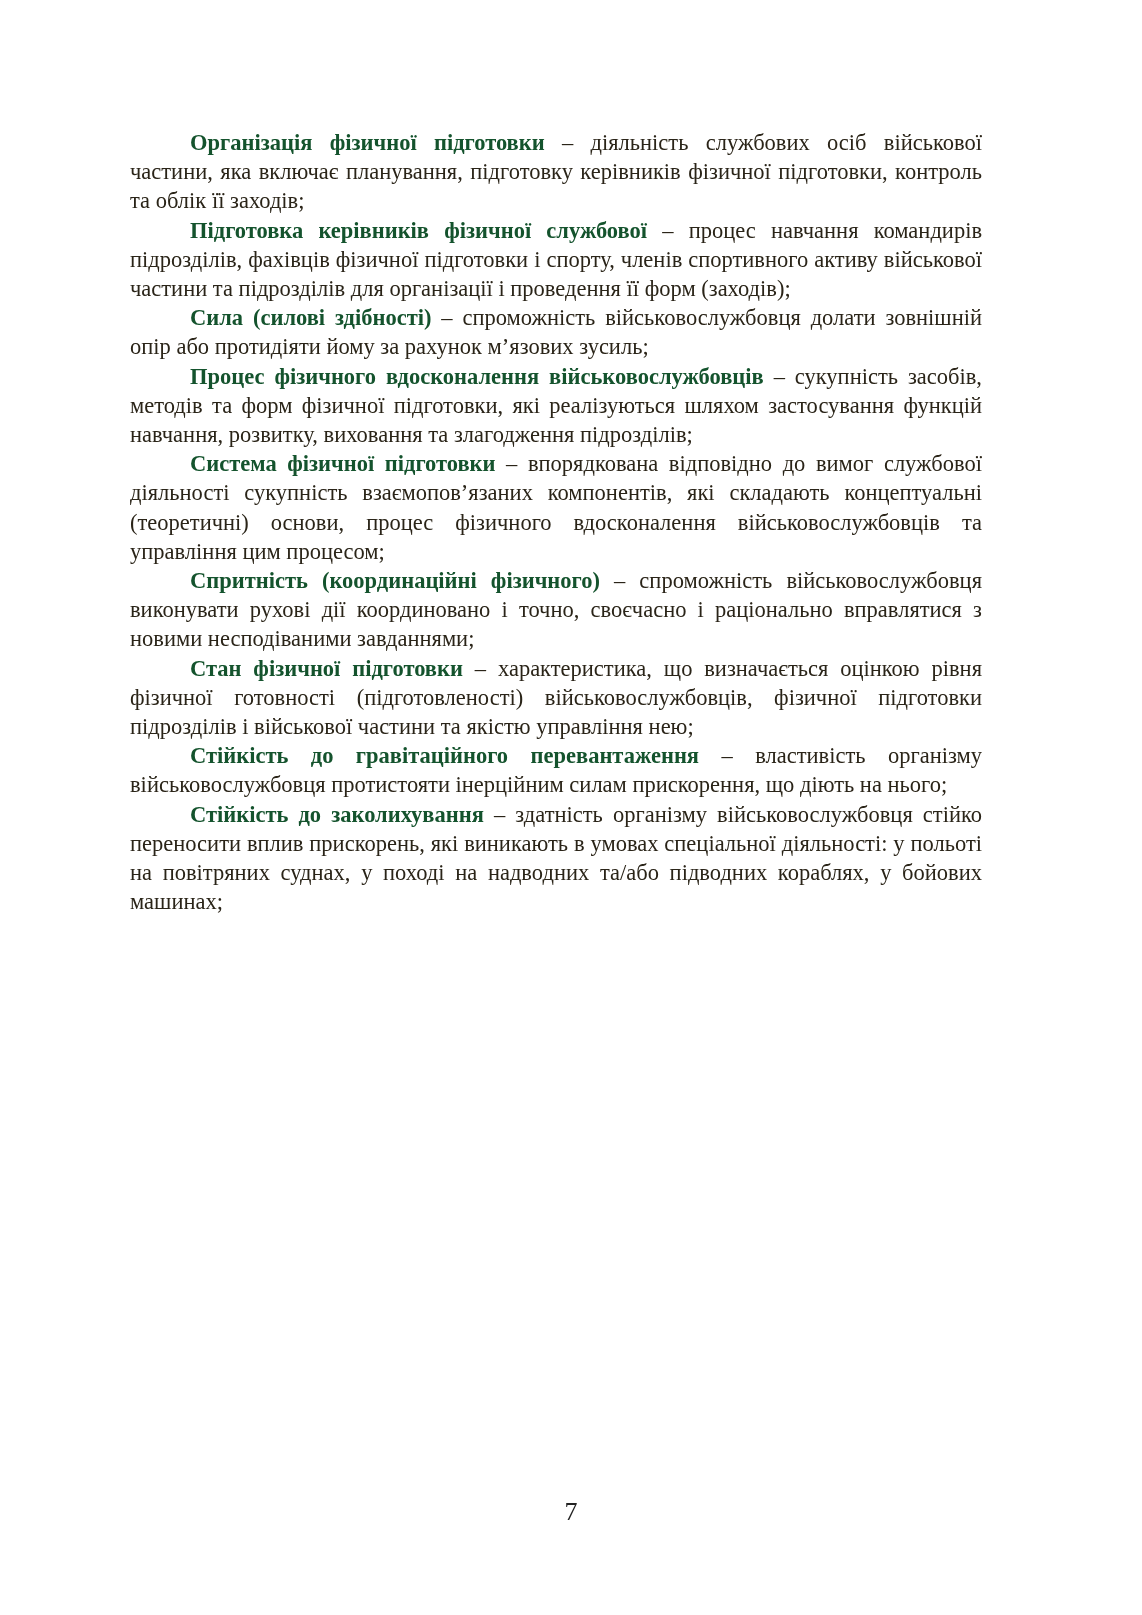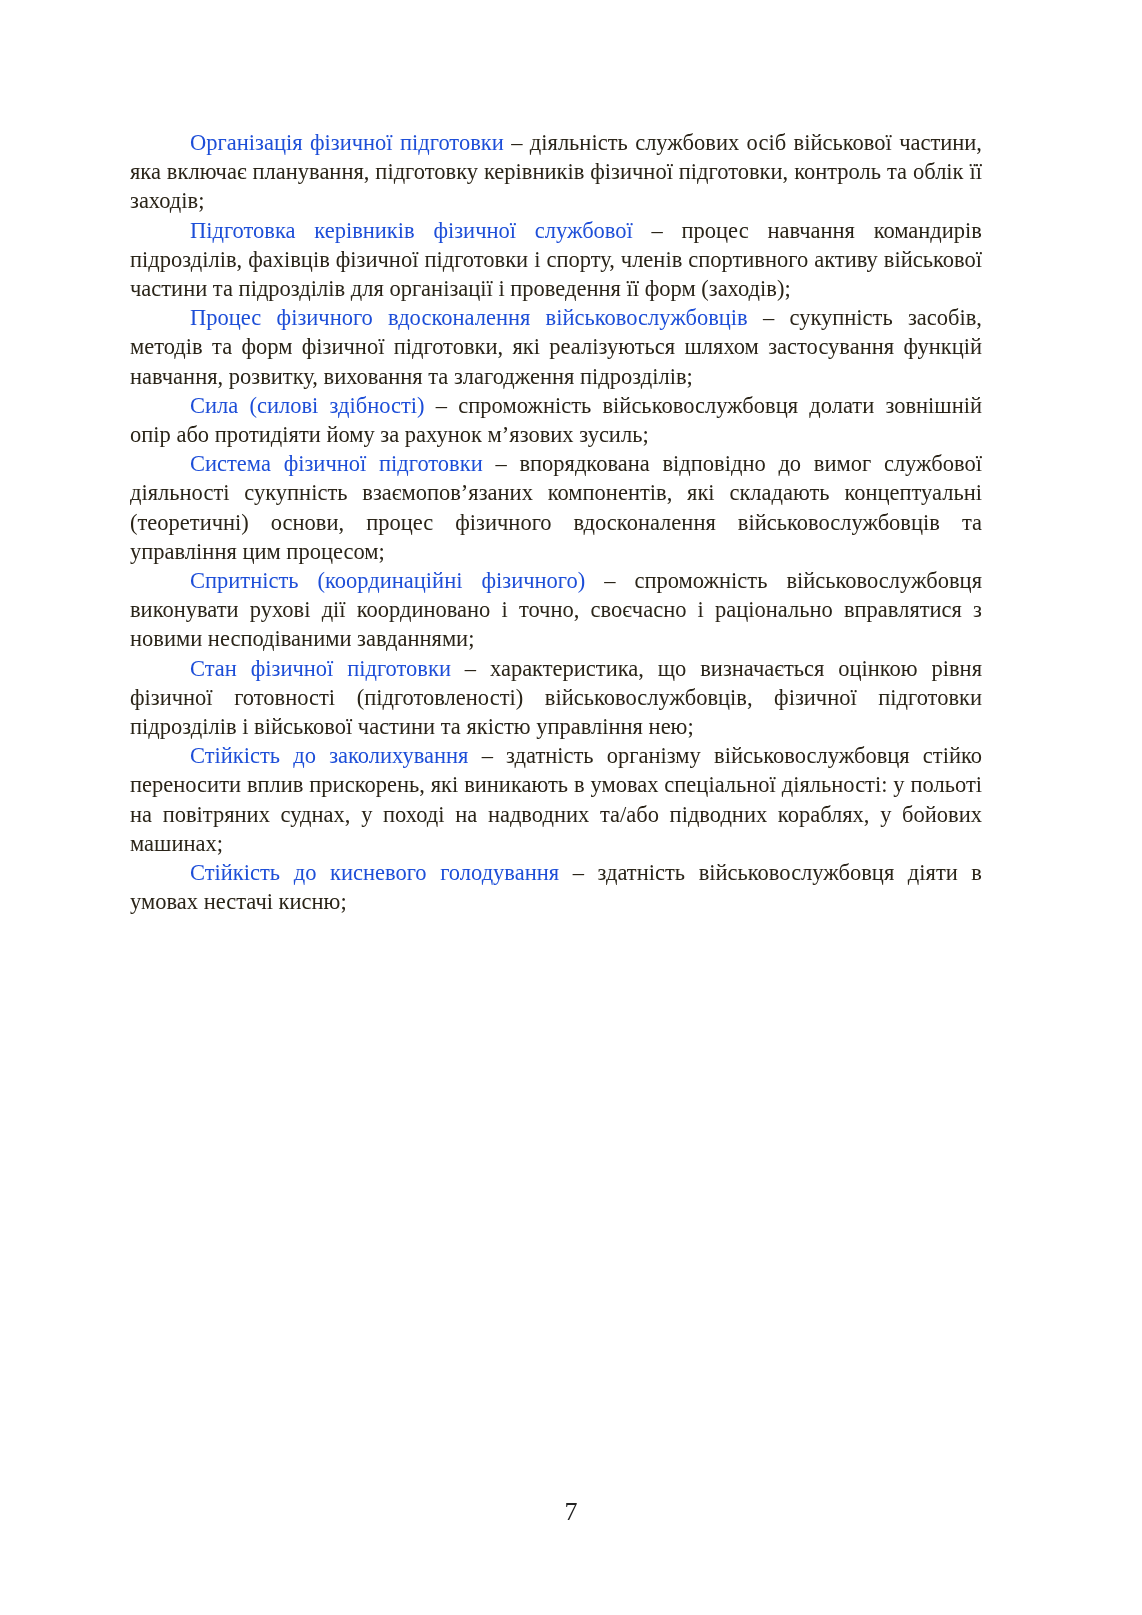--- a/index.html
+++ b/index.html
@@ -12,40 +12,40 @@
     font-family: "Liberation Serif", serif;
     font-size: 22.5px;
     line-height: 29.2px;
     color: #2a2418;
   }
   .entry {
     margin: 0;
     text-align: justify;
     text-indent: 60px;
   }
-  .term { font-weight: normal; color: #1d4ed8; }
+  .term { font-weight: bold; color: #14532d; }
   .page-number {
     position: absolute;
     left: 0;
     width: 1142px;
     top: 1497px;
     text-align: center;
     font-family: "Liberation Serif", serif;
     font-size: 26px;
     color: #222;
   }
 </style>
 </head>
 <body>
 
 <div class="page">
   <p class="entry"><span class="term">Організація фізичної підготовки</span><span> – діяльність службових осіб військової частини, яка включає планування, підготовку керівників фізичної підготовки, контроль та облік її заходів;</span></p>
   <p class="entry"><span class="term">Підготовка керівників фізичної службової</span><span> – процес навчання командирів підрозділів, фахівців фізичної підготовки і спорту, членів спортивного активу військової частини та підрозділів для організації і проведення її форм (заходів);</span></p>
+  <p class="entry"><span class="term">Сила (силові здібності)</span><span> – спроможність військовослужбовця долати зовнішній опір або протидіяти йому за рахунок м’язових зусиль;</span></p>
   <p class="entry"><span class="term">Процес фізичного вдосконалення військовослужбовців</span><span> – сукупність засобів, методів та форм фізичної підготовки, які реалізуються шляхом застосування функцій навчання, розвитку, виховання та злагодження підрозділів;</span></p>
-  <p class="entry"><span class="term">Сила (силові здібності)</span><span> – спроможність військовослужбовця долати зовнішній опір або протидіяти йому за рахунок м’язових зусиль;</span></p>
   <p class="entry"><span class="term">Система фізичної підготовки</span><span> – впорядкована відповідно до вимог службової діяльності сукупність взаємопов’язаних компонентів, які складають концептуальні (теоретичні) основи, процес фізичного вдосконалення військовослужбовців та управління цим процесом;</span></p>
   <p class="entry"><span class="term">Спритність (координаційні фізичного)</span><span> – спроможність військовослужбовця виконувати рухові дії координовано і точно, своєчасно і раціонально вправлятися з новими несподіваними завданнями;</span></p>
   <p class="entry"><span class="term">Стан фізичної підготовки</span><span> – характеристика, що визначається оцінкою рівня фізичної готовності (підготовленості) військовослужбовців, фізичної підготовки підрозділів і військової частини та якістю управління нею;</span></p>
+  <p class="entry"><span class="term">Стійкість до гравітаційного перевантаження</span><span> – властивість організму військовослужбовця протистояти інерційним силам прискорення, що діють на нього;</span></p>
   <p class="entry"><span class="term">Стійкість до заколихування</span><span> – здатність організму військовослужбовця стійко переносити вплив прискорень, які виникають в умовах спеціальної діяльності: у польоті на повітряних суднах, у поході на надводних та/або підводних кораблях, у бойових машинах;</span></p>
-  <p class="entry"><span class="term">Стійкість до кисневого голодування</span><span> – здатність військовослужбовця діяти в умовах нестачі кисню;</span></p>
 </div>
 
 <div class="page-number">7</div>
 
 </body></html>

